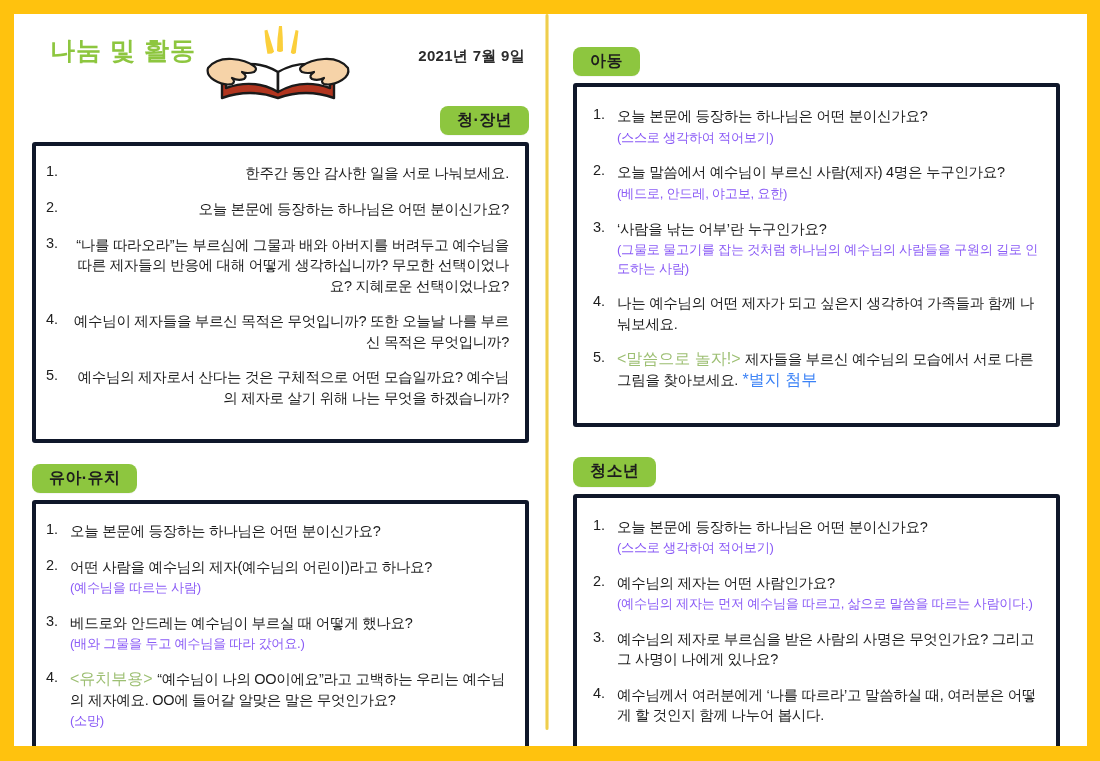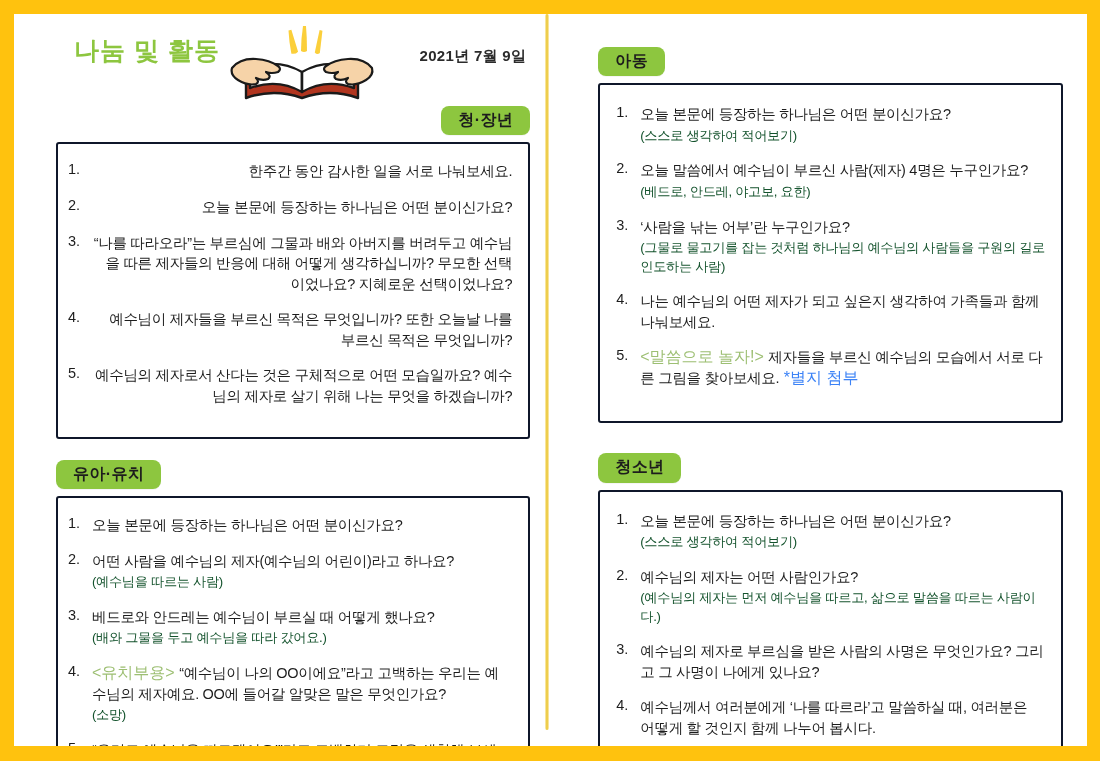--- a/index.html
+++ b/index.html
@@ -51,21 +51,20 @@
   #columns {
     position: absolute;
     left: 0; top: 0;
     width: 100%;
     height: 100%;
     display: flex;
   }
   .column {
     position: relative;
     height: 100%;
-    margin-left: 24px;
   }
   .column.left  { width: 531px; padding: 0 16px 0 18px; }
   .column.right { width: 539px; padding: 0 24px 0 28px; }
 
   
   #masthead {
     position: relative;
     height: 92px;
   }
   #brand-title {
@@ -106,21 +105,21 @@
     padding: 5px 17px 6px 17px;
     letter-spacing: 0.4px;
     line-height: 1.15;
     box-shadow: 0 1px 0 rgba(0,0,0,0.04);
   }
   .pill-row { margin-bottom: 7px; }
 
   
   .question-card {
     background: #ffffff;
-    border: 2px solid #0f172a;
+    border: 4px solid #0f172a;
     border-radius: 3px;
     padding: 16px 18px 14px 14px;
   }
   .left  .question-card { padding: 17px 16px 15px 10px; }
   .right .question-card { padding: 19px 16px 17px 16px; }
 
   
   ol.question-list {
     list-style: none;
     counter-reset: qnum;
@@ -145,21 +144,21 @@
   .q-text {
     font-size: 14.5px;
     line-height: 1.42;
     color: #1d1d1d;
     letter-spacing: -0.3px;
   }
   .q-note {
     display: block;
     font-size: 13.2px;
     line-height: 1.4;
-    color: #14532d;
+    color: #8b5cf6;
     letter-spacing: -0.3px;
     margin-top: 2px;
   }
   .tag-inline {
     color: #9DBF73;
   }
   .tag-attach {
     color: #3b82f6;
   }
 

